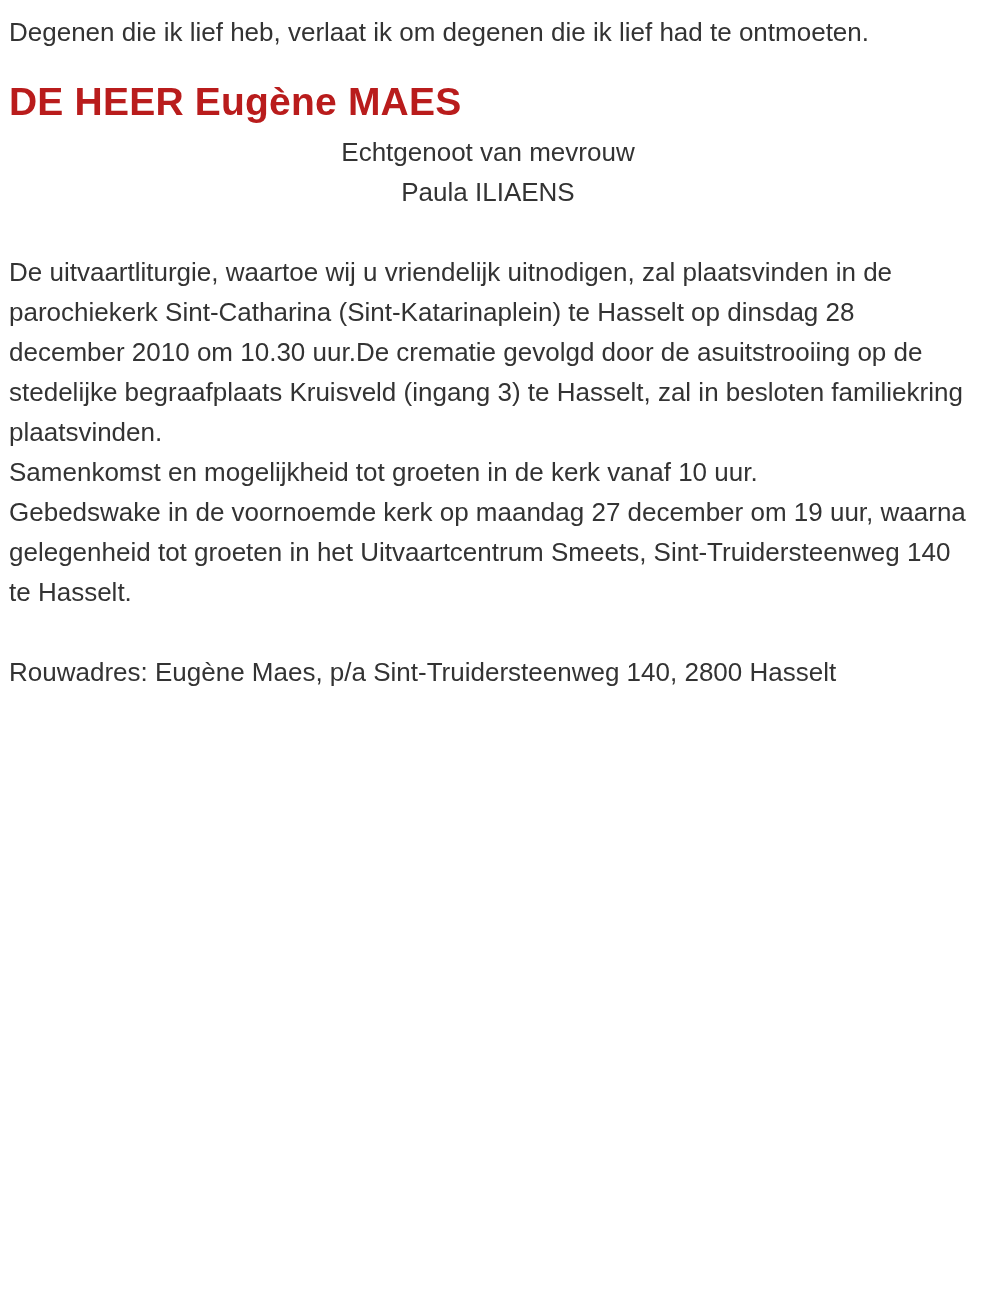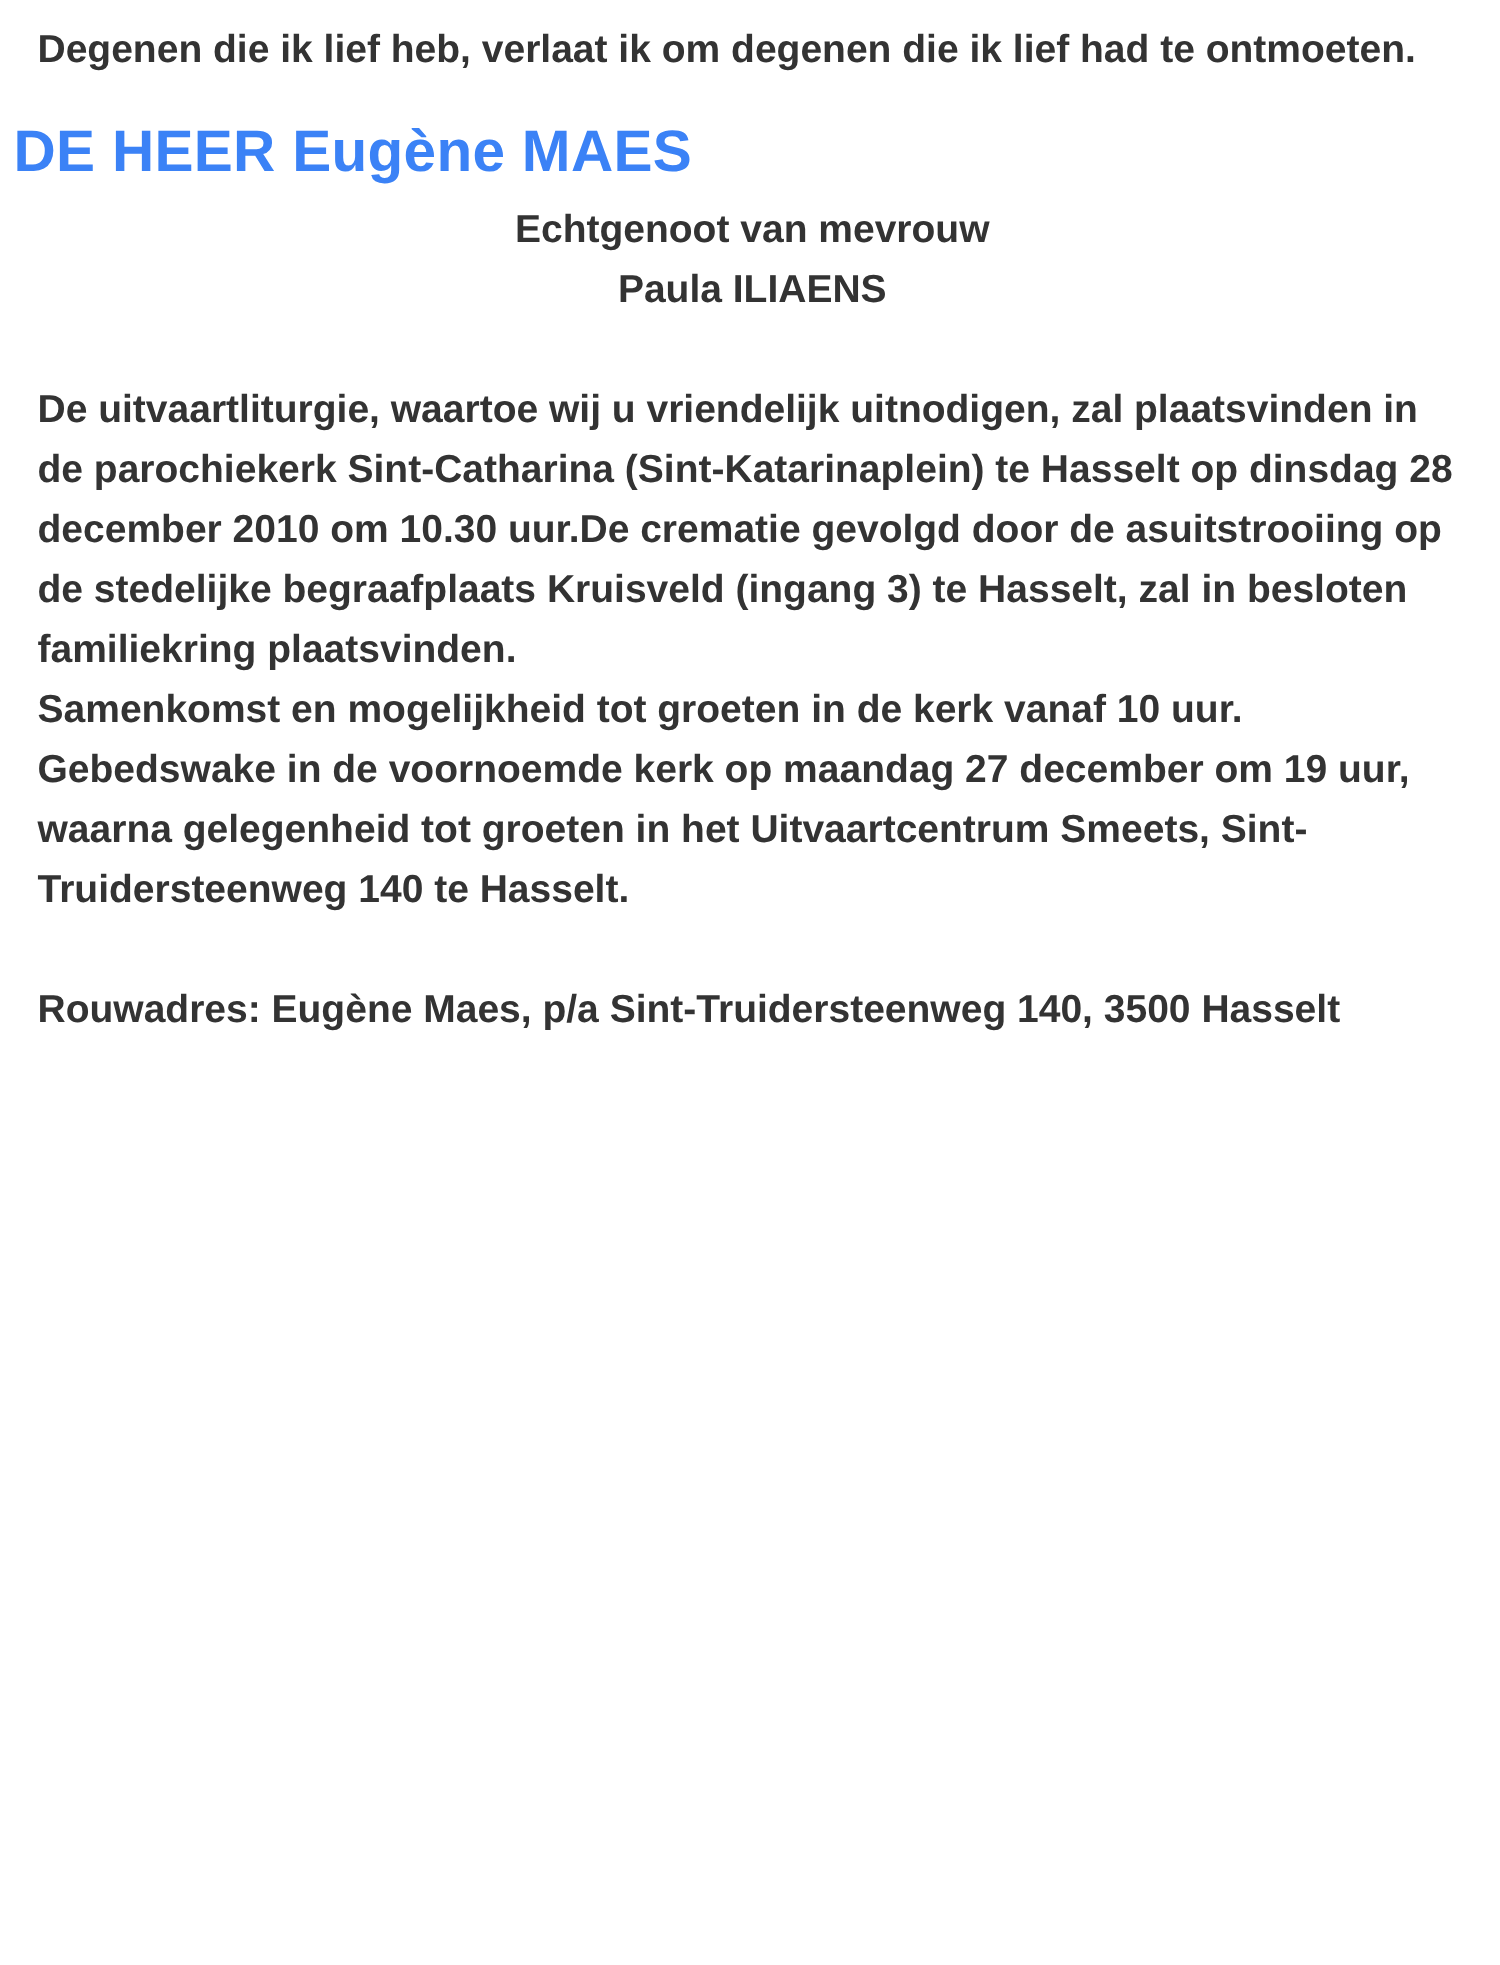--- a/index.html
+++ b/index.html
@@ -16,32 +16,31 @@
   }
   .obituary {
     box-sizing: border-box;
     width: 1000px;
     padding: 12px 22px 20px 9px;
   }
   .para {
     font-size: 26px;
     line-height: 40px;
     white-space: pre-line;
-    margin: 0 0 40px 16px;
+    margin: 0 0 40px 0;
     max-width: 958px;
-    font-weight: bold;
   }
   .epigraph {
     margin-bottom: 26px;
   }
   .deceased-title {
     font-size: 39px;
     line-height: 48px;
     font-weight: 700;
-    color: #3b82f6;
+    color: #b91c1c;
     margin: 12px 0 6px 0;
     letter-spacing: 0.2px;
   }
   .spouse {
     margin-bottom: 40px;
     text-align: center;
   }
   .last {
     margin-bottom: 0;
   }
@@ -57,16 +56,16 @@
 
   <p class="para spouse">Echtgenoot van mevrouw
 Paula ILIAENS</p>
 
 
 
   <p class="para">De uitvaartliturgie, waartoe wij u vriendelijk uitnodigen, zal plaatsvinden in de parochiekerk Sint-Catharina (Sint-Katarinaplein) te Hasselt op dinsdag 28 december 2010 om 10.30 uur.De crematie gevolgd door de asuitstrooiing op de stedelijke begraafplaats Kruisveld (ingang 3) te Hasselt, zal in besloten familiekring plaatsvinden.
 Samenkomst en mogelijkheid tot groeten in de kerk vanaf 10 uur.
 Gebedswake in de voornoemde kerk op maandag 27 december om 19 uur, waarna gelegenheid tot groeten in het Uitvaartcentrum Smeets, Sint-Truidersteenweg 140 te Hasselt.</p>
 
-  <p class="para">Rouwadres: Eugène Maes, p/a Sint-Truidersteenweg 140, 3500 Hasselt</p>
+  <p class="para">Rouwadres: Eugène Maes, p/a Sint-Truidersteenweg 140, 2800 Hasselt</p>
 
 
 </div>
 
 </body></html>

